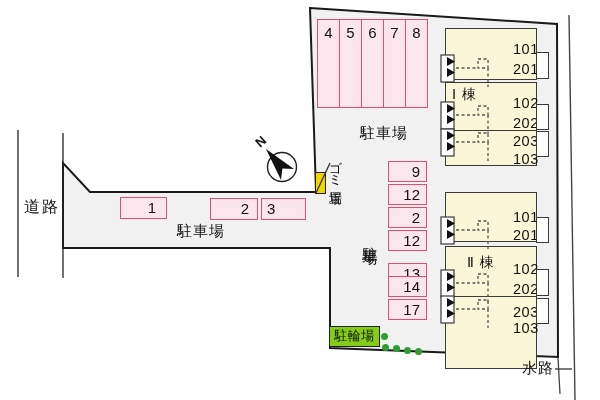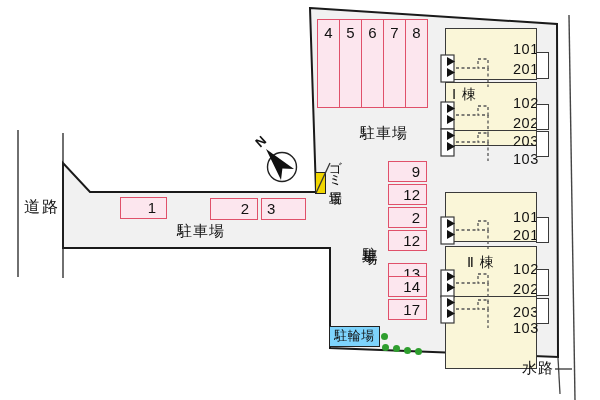--- a/index.html
+++ b/index.html
@@ -15,21 +15,21 @@
   .room{position:absolute;left:51px;font-size:14.5px;letter-spacing:0.5px;margin-left:16px;}
   .bname{position:absolute;font-size:14px;letter-spacing:1px;}
   .divider{position:absolute;left:0;right:0;border-top:1.4px solid #3a3a3a;}
   .balc{position:absolute;left:90px;width:13px;box-sizing:border-box;
         background:#fff;border:1.3px solid #3a3a3a;}
   .lbl{position:absolute;font-size:15px;letter-spacing:1px;white-space:nowrap;}
   .vtext{writing-mode:vertical-rl;text-orientation:upright;}
   .gbox{position:absolute;left:315px;top:172px;width:11px;height:22px;box-sizing:border-box;
         background:#F0D500;border:1.3px solid #222;}
   .bikebox{position:absolute;left:329px;top:326px;width:51px;height:21px;box-sizing:border-box;
-           background:#7dd3fc;border:1.5px solid #222;font-size:13px;line-height:18px;
+           background:#84cc16;border:1.5px solid #222;font-size:13px;line-height:18px;
            text-align:center;letter-spacing:0.5px;}
   .dot{position:absolute;width:7px;height:7px;border-radius:50%;background:#2E9E2E;}
   .north{position:absolute;left:256px;top:134px;font-size:13px;font-weight:bold;
          transform:rotate(-42deg);}
 </style>
 </head>
 <body>
 
 <div class="stage">
 
@@ -57,21 +57,21 @@
   <div class="stall h" style="top:230px"><span>12</span></div>
   <div class="stall h" style="top:263px"><span>13</span></div>
   <div class="stall h" style="top:276px"><span>14</span></div>
   <div class="stall h" style="top:299px"><span>17</span></div>
 
   <div class="block" style="top:28px;height:52px;">
     <span class="room" style="top:12px">101</span>
     <span class="room" style="top:32px">201</span>
     <span class="balc" style="top:23px;height:27px"></span>
   </div>
-  <div class="block" style="top:82px;height:64px;">
+  <div class="block" style="top:82px;height:84px;">
     <span class="bname" style="left:6px;top:3px">Ⅰ 棟</span>
     <span class="room" style="top:12px">102</span>
     <span class="room" style="top:32px">202</span>
     <span class="divider" style="top:47px"></span>
     <span class="room" style="top:50px">203</span>
     <span class="room" style="top:68px">103</span>
     <span class="balc" style="top:21px;height:26px"></span>
     <span class="balc" style="top:48px;height:26px"></span>
   </div>
 

